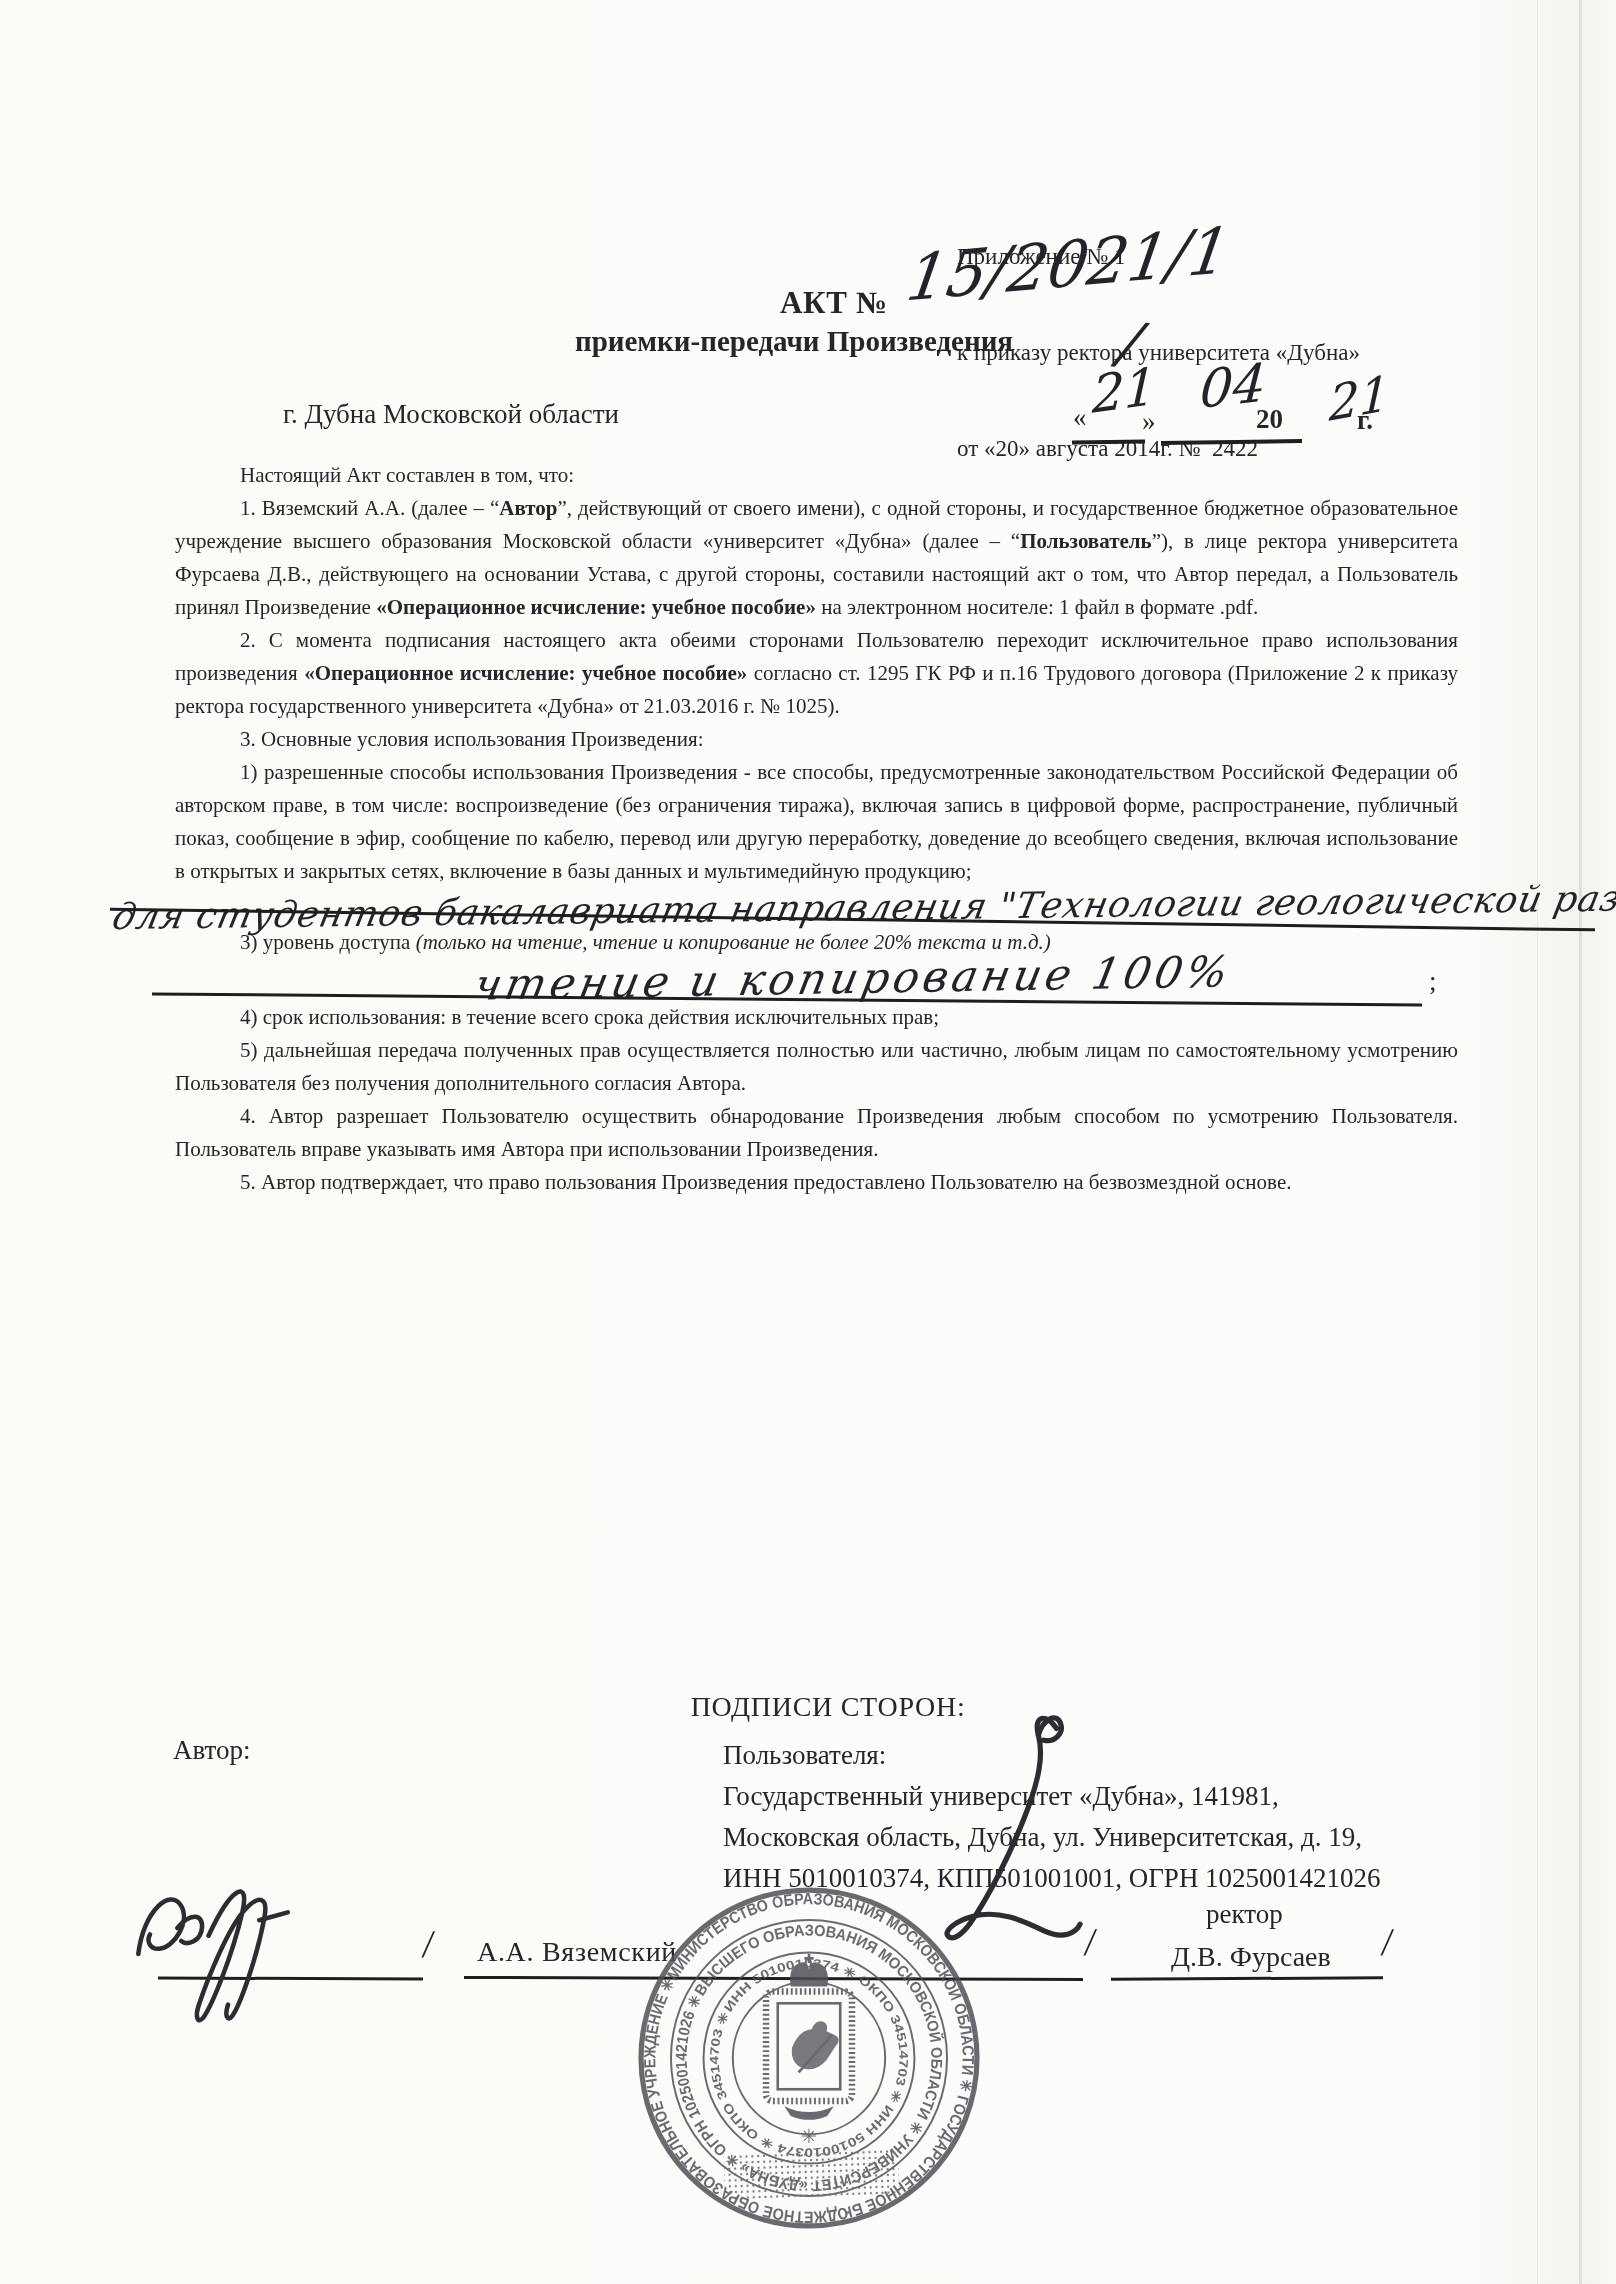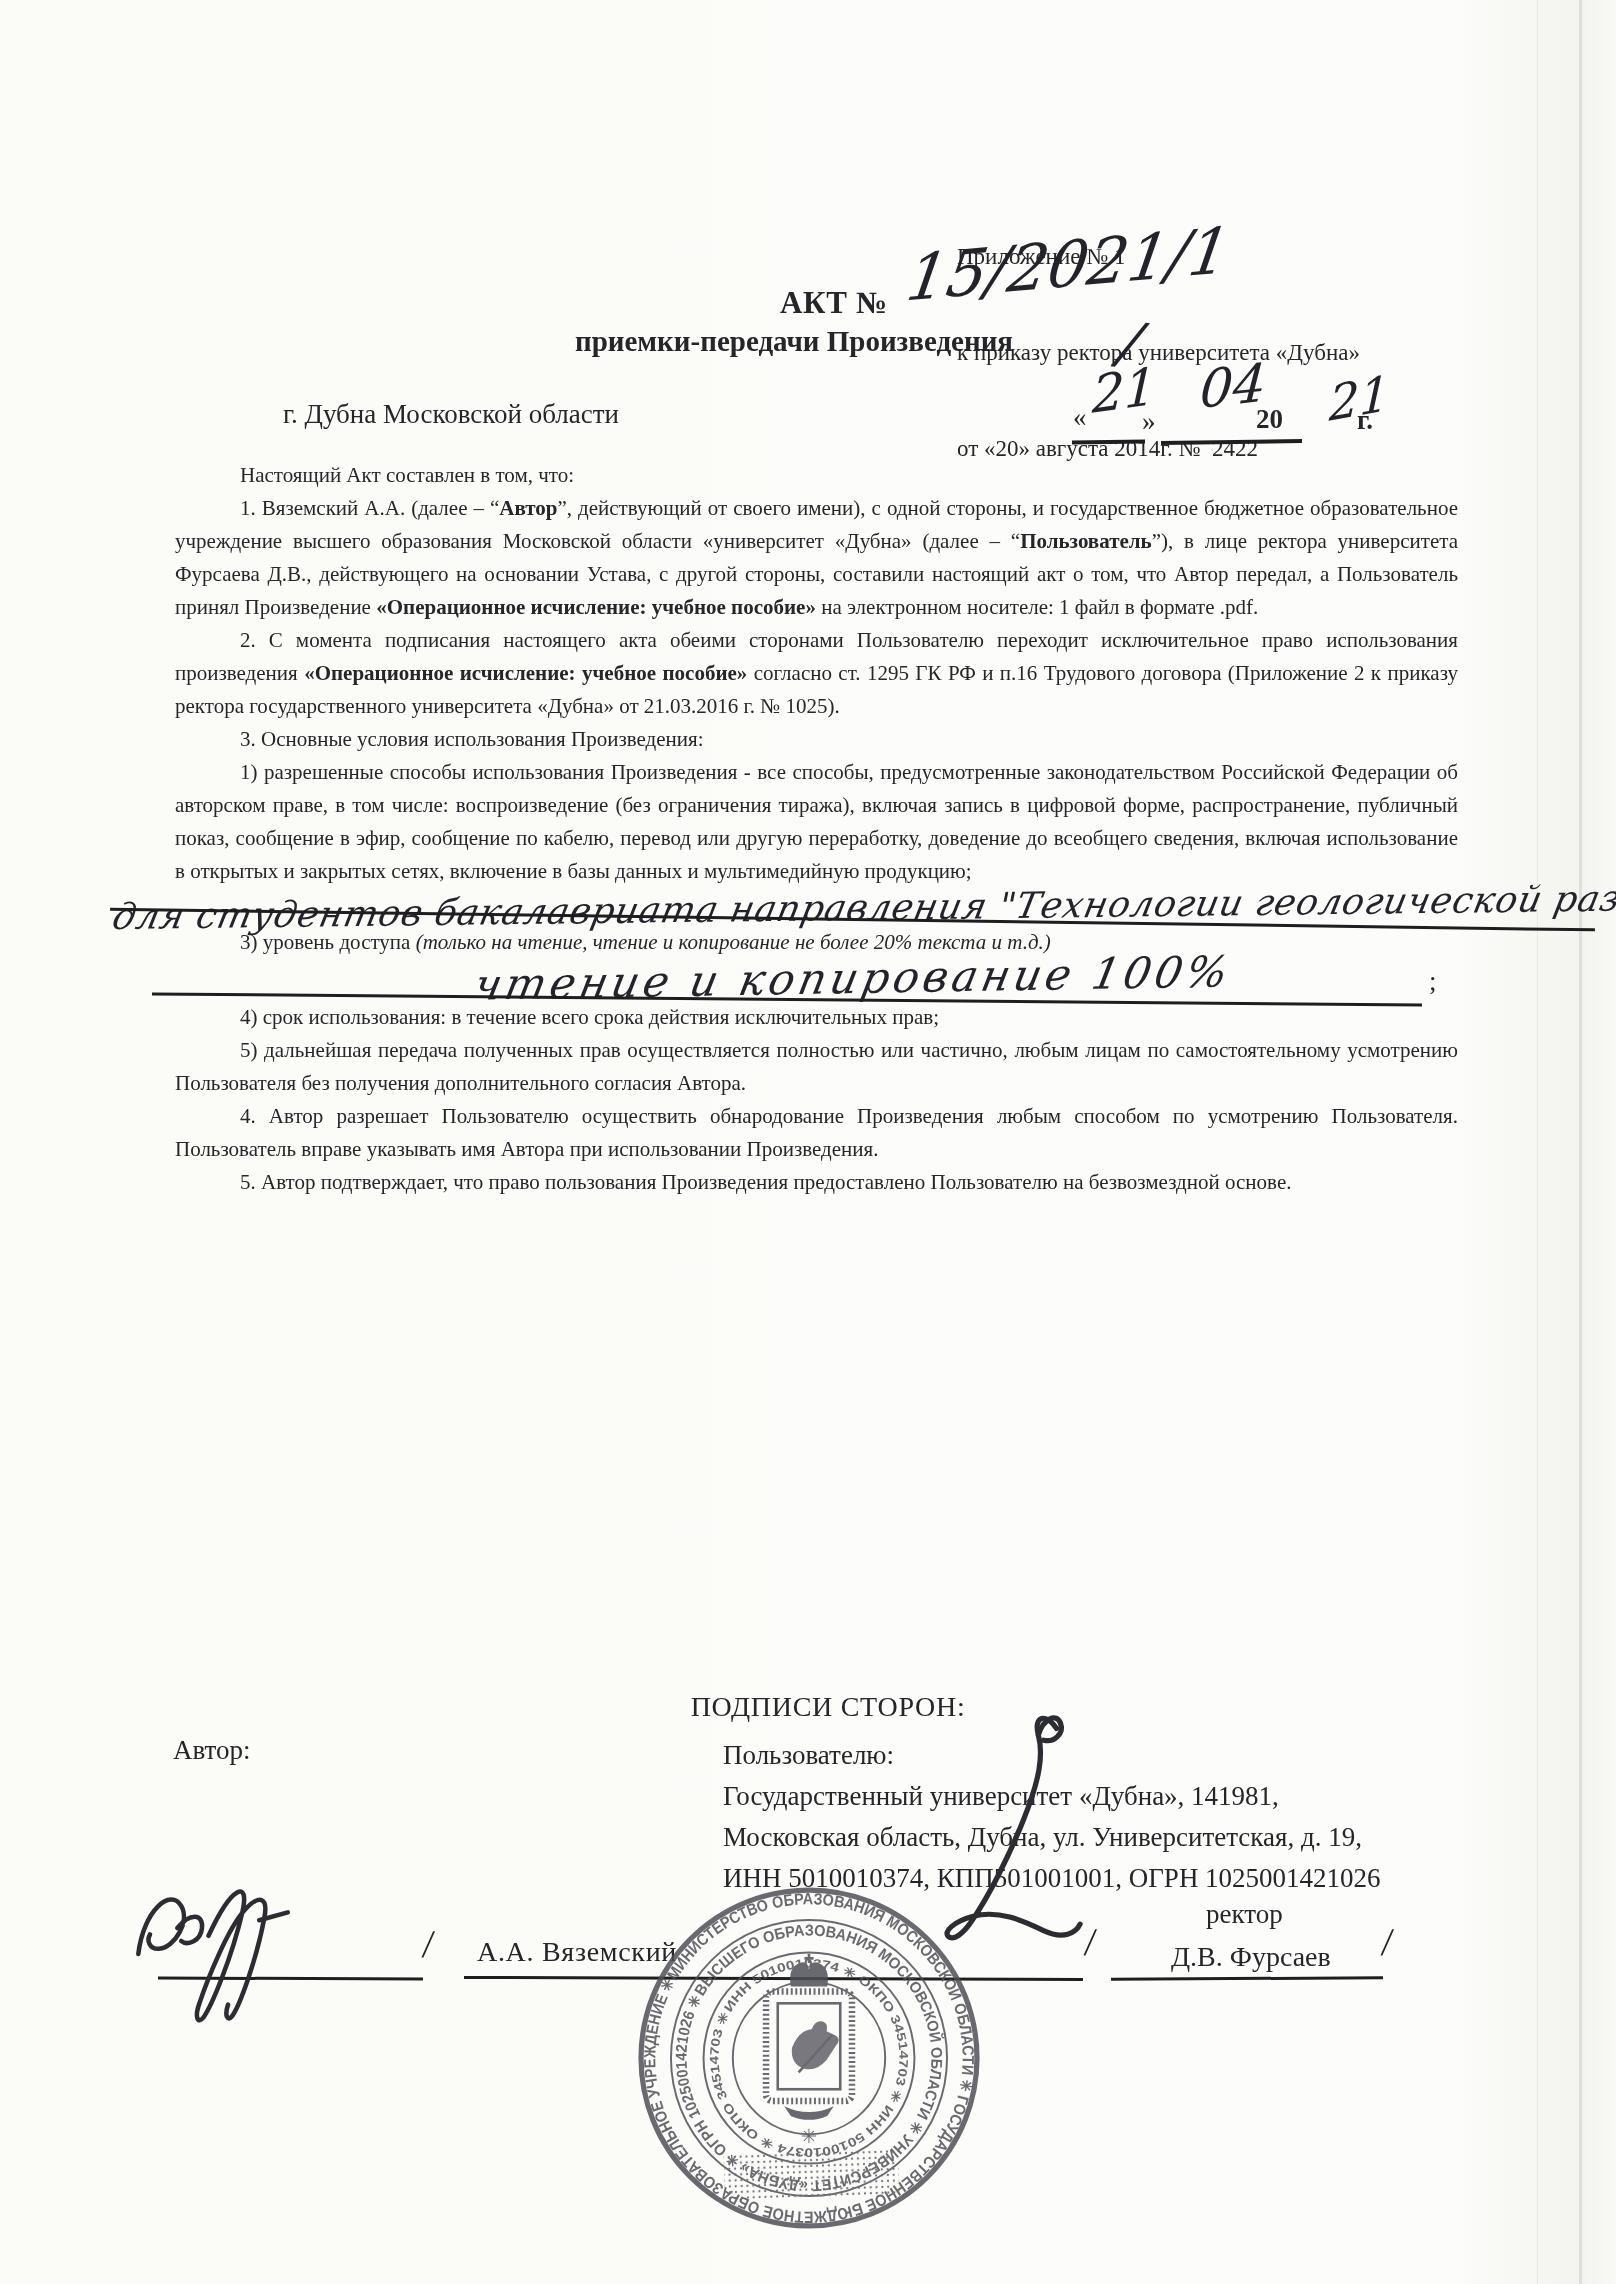--- a/index.html
+++ b/index.html
@@ -122,21 +122,21 @@
       </div>
       <p class="para"><span>4) срок использования: в течение всего срока действия исключительных прав;</span></p>
       <p class="para"><span>5) дальнейшая передача полученных прав осуществляется полностью или частично, любым лицам по самостоятельному усмотрению Пользователя без получения дополнительного согласия Автора.</span></p>
       <p class="para"><span>4. Автор разрешает Пользователю осуществить обнародование Произведения любым способом по усмотрению Пользователя. Пользователь вправе указывать имя Автора при использовании Произведения.</span></p>
       <p class="para"><span>5. Автор подтверждает, что право пользования Произведения предоставлено Пользователю на безвозмездной основе.</span></p>
     </div>
 
   <div class="sig-title">ПОДПИСИ СТОРОН:</div>
   <div class="author-label">Автор:</div>
   <div class="user-col">
-    <div>Пользователю:</div>
+    <div>Пользователя:</div>
     <div>Государственный университет «Дубна», 141981,</div>
     <div>Московская область, Дубна, ул. Университетская, д. 19,</div>
     <div>ИНН 5010010374, КПП501001001, ОГРН 1025001421026</div>
   </div>
 
   <div class="sig-rule ru-a"></div>
   <div class="sig-rule ru-n"></div>
   <div class="sig-rule ru-r"></div>
   <span class="slash sl1">/</span>
   <span class="slash sl2">/</span>

